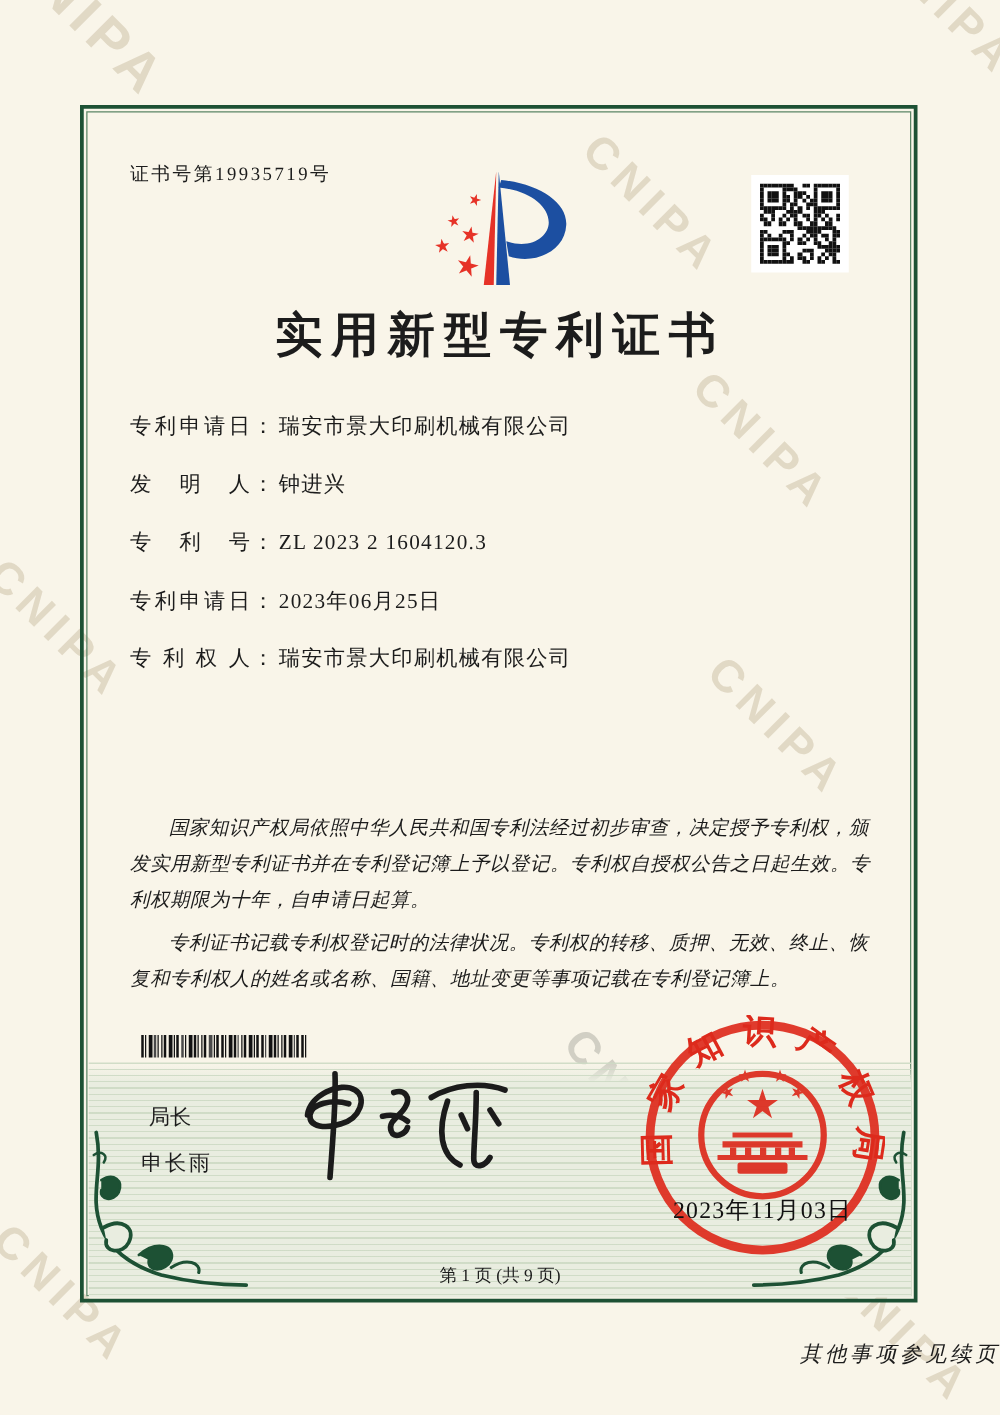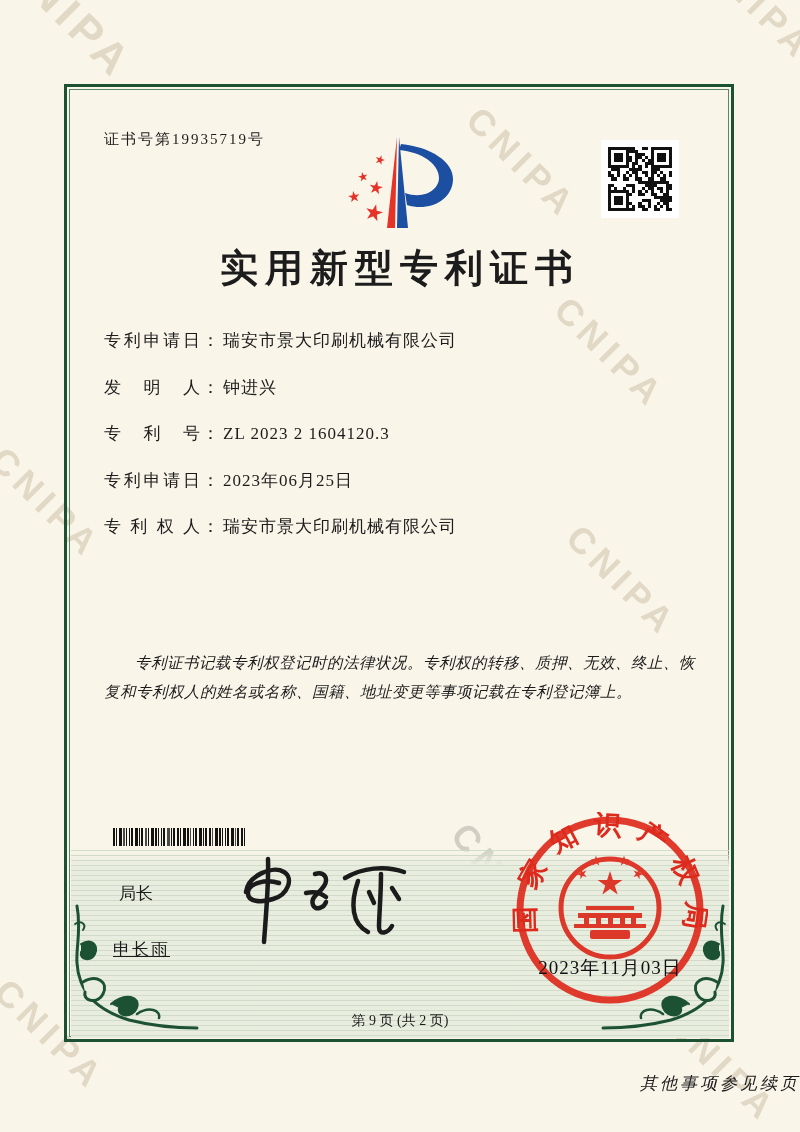--- a/index.html
+++ b/index.html
@@ -56,22 +56,22 @@
     position:absolute;left:71px;top:850px;width:658px;height:188px;z-index:2;
     background:
       repeating-linear-gradient(180deg, rgba(205,218,196,.9) 0 1px, rgba(0,0,0,0) 1px 5px),
       linear-gradient(180deg, rgba(233,237,224,0) 0, #e9ede0 16px);
   }
   .flourish{position:absolute;bottom:2px;width:128px;height:132px;}
   .flourish.left{left:0;}
   .flourish.right{right:0;transform:scaleX(-1);}
   .sig-title{position:absolute;left:119px;top:882px;z-index:3;
              font-family:Liberation Serif, serif;font-size:17px;}
-  .sig-name{position:absolute;left:113px;top:938px;z-index:3;
-            font-family:"Liberation Sans","DejaVu Sans",sans-serif;font-size:17px;letter-spacing:2px;text-decoration:underline;}
+  .sig-name{position:absolute;left:113px;top:919px;z-index:3;
+            font-family:"Liberation Sans","DejaVu Sans",sans-serif;font-size:17px;letter-spacing:2px;}
   .sig-script{position:absolute;left:218px;top:852px;width:210px;height:100px;z-index:3;}
   
   .seal{position:absolute;left:512px;top:812px;width:196px;height:196px;z-index:4;}
   .seal-date{
     position:absolute;left:512px;top:955px;width:196px;text-align:center;z-index:5;
     font-size:19px;color:#111;letter-spacing:1px;
   }
   
   .page-info{position:absolute;left:0;top:1012px;width:100%;text-align:center;z-index:3;font-size:14px;}
   .foot-note{position:absolute;left:0;top:1072px;width:100%;text-align:right;z-index:3;
@@ -575,20 +575,21 @@
     </div>
     <div class="frow">
       <span class="flabel">专利申请日</span><span class="fcolon">：</span><span class="fvalue">2023年06月25日</span>
     </div>
     <div class="frow">
       <span class="flabel">专利权人</span><span class="fcolon">：</span><span class="fvalue">瑞安市景大印刷机械有限公司</span>
     </div>
   </div>
 
   <div class="paras">
+    <p>国家知识产权局依照中华人民共和国专利法经过初步审查，决定授予专利权，颁发实用新型专利证书并在专利登记簿上予以登记。专利权自授权公告之日起生效。专利权期限为十年，自申请日起算。</p>
     <p>专利证书记载专利权登记时的法律状况。专利权的转移、质押、无效、终止、恢复和专利权人的姓名或名称、国籍、地址变更等事项记载在专利登记簿上。</p>
   </div>
 
   <div class="barcode">
       <i style="width: 2px; margin-right: 1px; background: rgb(18, 18, 18);"></i>
       <i style="width: 1px; margin-right: 2px; background: rgb(18, 18, 18);"></i>
       <i style="width: 3px; margin-right: 1px; background: rgb(18, 18, 18);"></i>
       <i style="width: 2px; margin-right: 1px; background: rgb(74, 74, 74);"></i>
       <i style="width: 1px; margin-right: 2px; background: rgb(18, 18, 18);"></i>
       <i style="width: 1px; margin-right: 1px; background: rgb(18, 18, 18);"></i>
@@ -690,16 +691,16 @@
       <rect x="72" y="106" width="5" height="6"></rect>
       <rect x="84" y="106" width="5" height="6"></rect>
       <rect x="96" y="106" width="5" height="6"></rect>
       <rect x="108" y="106" width="5" height="6"></rect>
       <rect x="119" y="106" width="5" height="6"></rect>
       <rect x="78" y="118" width="40" height="9" rx="2"></rect>
     </g>
   </svg>
   <div class="seal-date">2023年11月03日</div>
 
-  <div class="page-info">第 9 页 (共 2 页)</div>
+  <div class="page-info">第 1 页 (共 9 页)</div>
   <div class="foot-note">其他事项参见续页</div>
 
 </div>
 
 </body></html>

